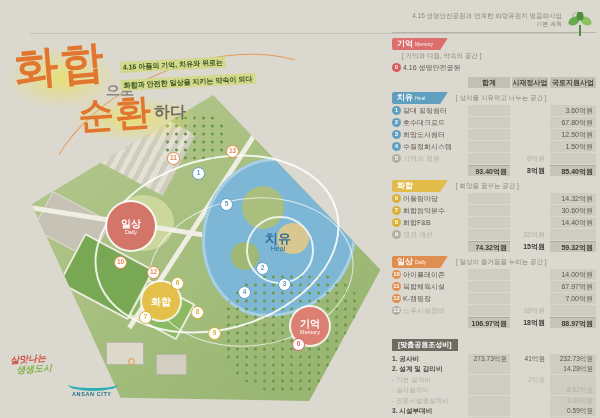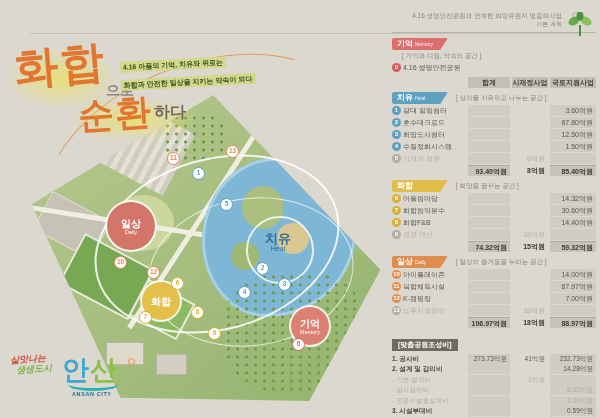--- a/index.html
+++ b/index.html
@@ -189,23 +189,20 @@
       <div class="mk" style="left: 213px; top: 332px; color: rgb(217, 177, 58); border-color: rgb(217, 177, 58);">9</div>
       <div class="mk" style="left: 119px; top: 261px; color: rgb(224, 142, 79); border-color: rgb(224, 142, 79);">10</div>
       <div class="mk" style="left: 172px; top: 157px; color: rgb(224, 142, 79); border-color: rgb(224, 142, 79);">11</div>
       <div class="mk" style="left: 152px; top: 271px; color: rgb(224, 142, 79); border-color: rgb(224, 142, 79);">12</div>
       <div class="mk" style="left: 231px; top: 150px; color: rgb(224, 142, 79); border-color: rgb(224, 142, 79);">13</div>
     </div>
 
   <div class="logo">
     <div class="slogan1">살맛나는</div>
     <div class="slogan2">생생도시</div>
-    <div class="city">
-      <span class="c1">안</span><span class="c2">산</span>
-    </div>
     <div class="city-dot"></div>
     <div class="swoosh"></div>
     <div class="city-en">ANSAN CITY</div>
   </div>
 
   <div class="info-panel">
     <div class="panel-head">
       <div class="ph1">4.16 생명안전공원과 연계한 화랑유원지 명품화사업</div>
       <div class="ph2">기본 계획</div>
       <svg class="seedling" width="28" height="26" viewBox="0 0 28 26">

